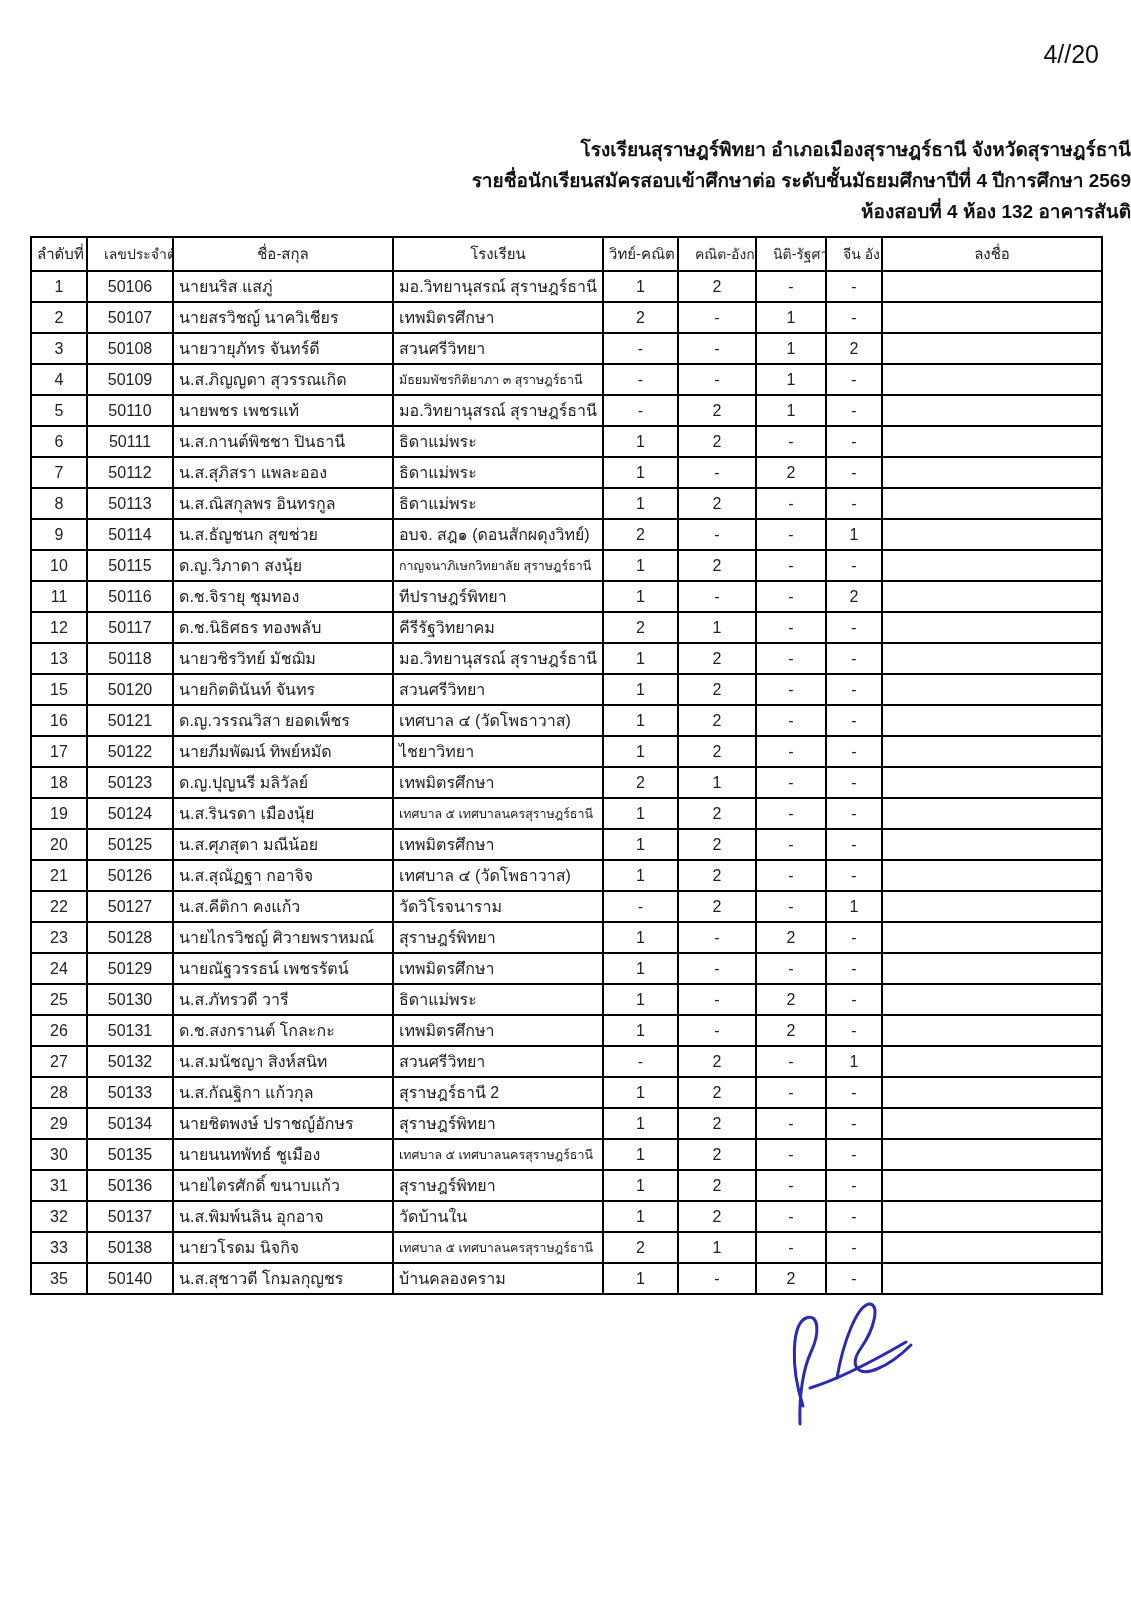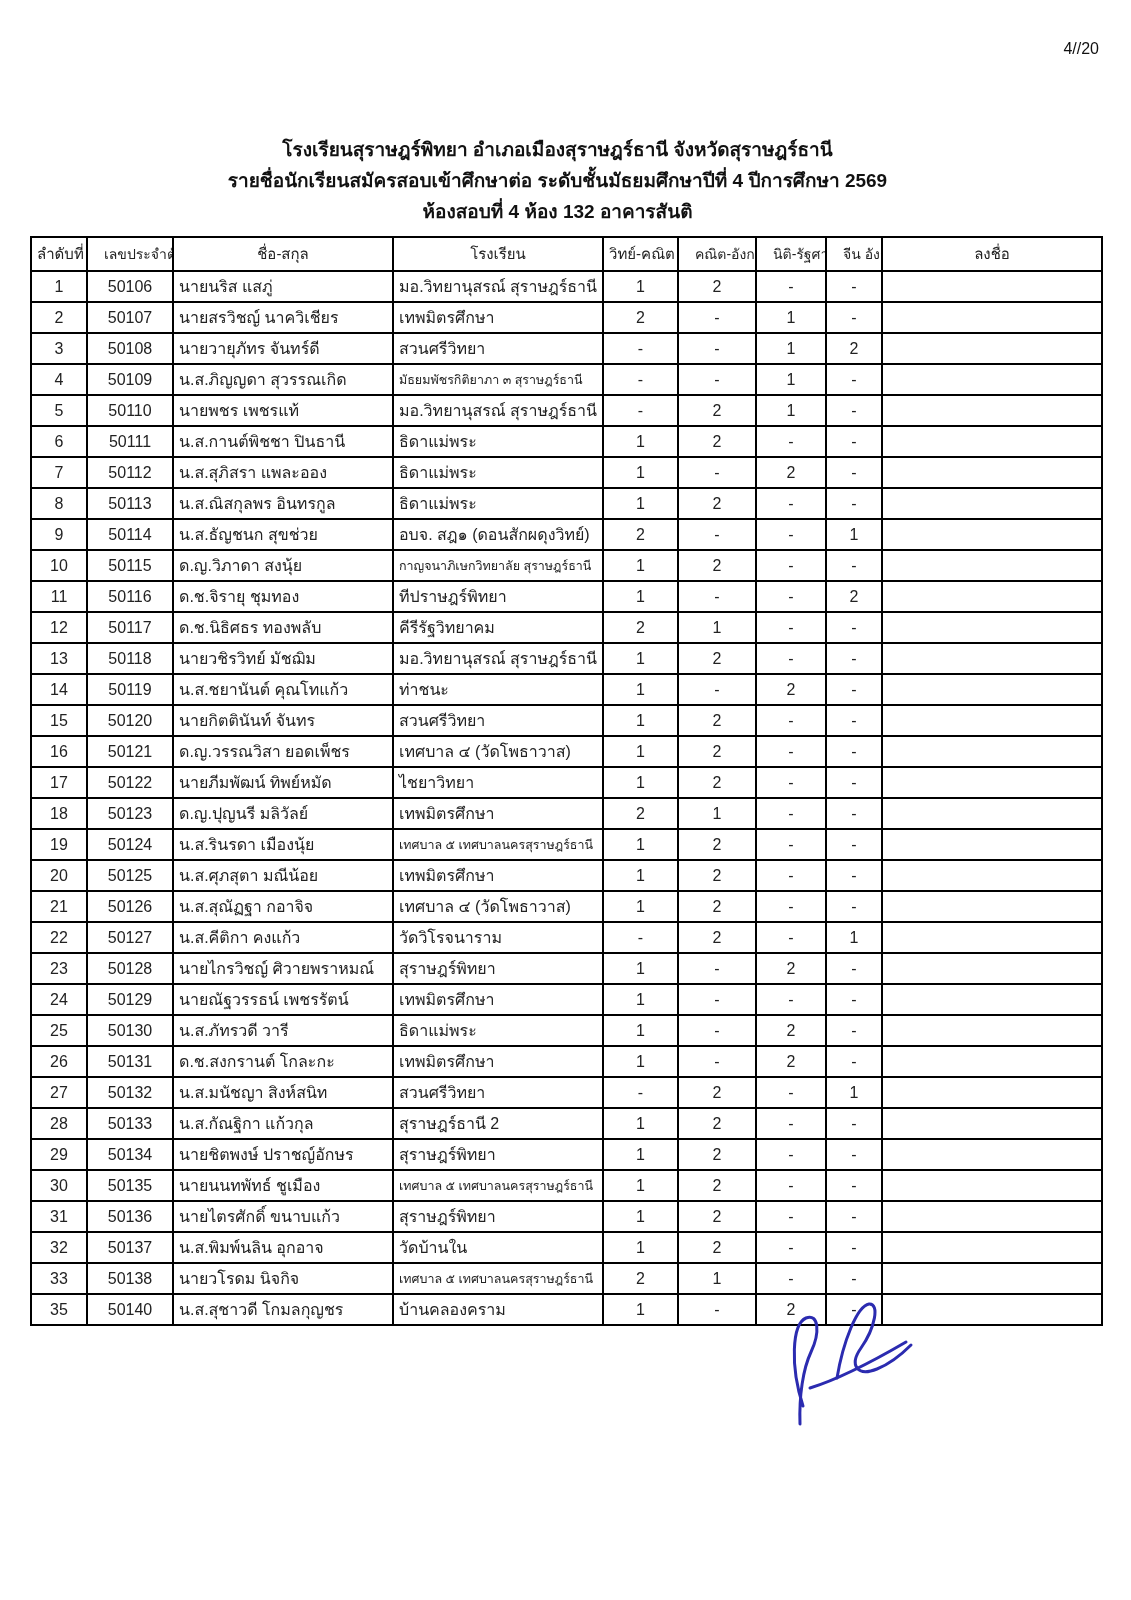--- a/index.html
+++ b/index.html
@@ -6,25 +6,25 @@
   .page{
     position:relative;
     width:1131px;height:1600px;
     background:#ffffff;
     font-family:"Liberation Sans",sans-serif;
     color:#1a1a1a;
     overflow:hidden;
   }
   .page-number{
     position:absolute;top:40px;right:32px;
-    font-size:16px;color:#111;
+    font-size:25px;color:#111;
   }
   .titles{
-    position:absolute;top:134px;left:0;right:16px;
-    text-align:center;font-weight:bold;
+    position:absolute;top:134px;left:0;right:0;
+    text-align:right;font-weight:bold;
     font-size:19px;line-height:31px;color:#111;
   }
   table.roster{
     position:absolute;left:30px;top:236px;
     width:1071px;border-collapse:collapse;table-layout:fixed;
   }
   .roster th,.roster td{
     border:2px solid #000;
     padding:0 5px;
     overflow:hidden;white-space:nowrap;
@@ -221,31 +221,20 @@
     <td class="c-center">50118</td>
     <td class="c-left">นายวชิรวิทย์ มัชฌิม</td>
     <td class="c-left school">มอ.วิทยานุสรณ์ สุราษฎร์ธานี</td>
     <td class="c-center">1</td>
     <td class="c-center">2</td>
     <td class="c-center">-</td>
     <td class="c-center">-</td>
     <td></td>
   </tr>
         <tr>
-    <td class="c-center">14</td>
-    <td class="c-center">50119</td>
-    <td class="c-left">น.ส.ชยานันต์ คุณโทแก้ว</td>
-    <td class="c-left school">ท่าชนะ</td>
-    <td class="c-center">1</td>
-    <td class="c-center">-</td>
-    <td class="c-center">2</td>
-    <td class="c-center">-</td>
-    <td></td>
-  </tr>
-        <tr>
     <td class="c-center">15</td>
     <td class="c-center">50120</td>
     <td class="c-left">นายกิตตินันท์ จันทร</td>
     <td class="c-left school">สวนศรีวิทยา</td>
     <td class="c-center">1</td>
     <td class="c-center">2</td>
     <td class="c-center">-</td>
     <td class="c-center">-</td>
     <td></td>
   </tr>

